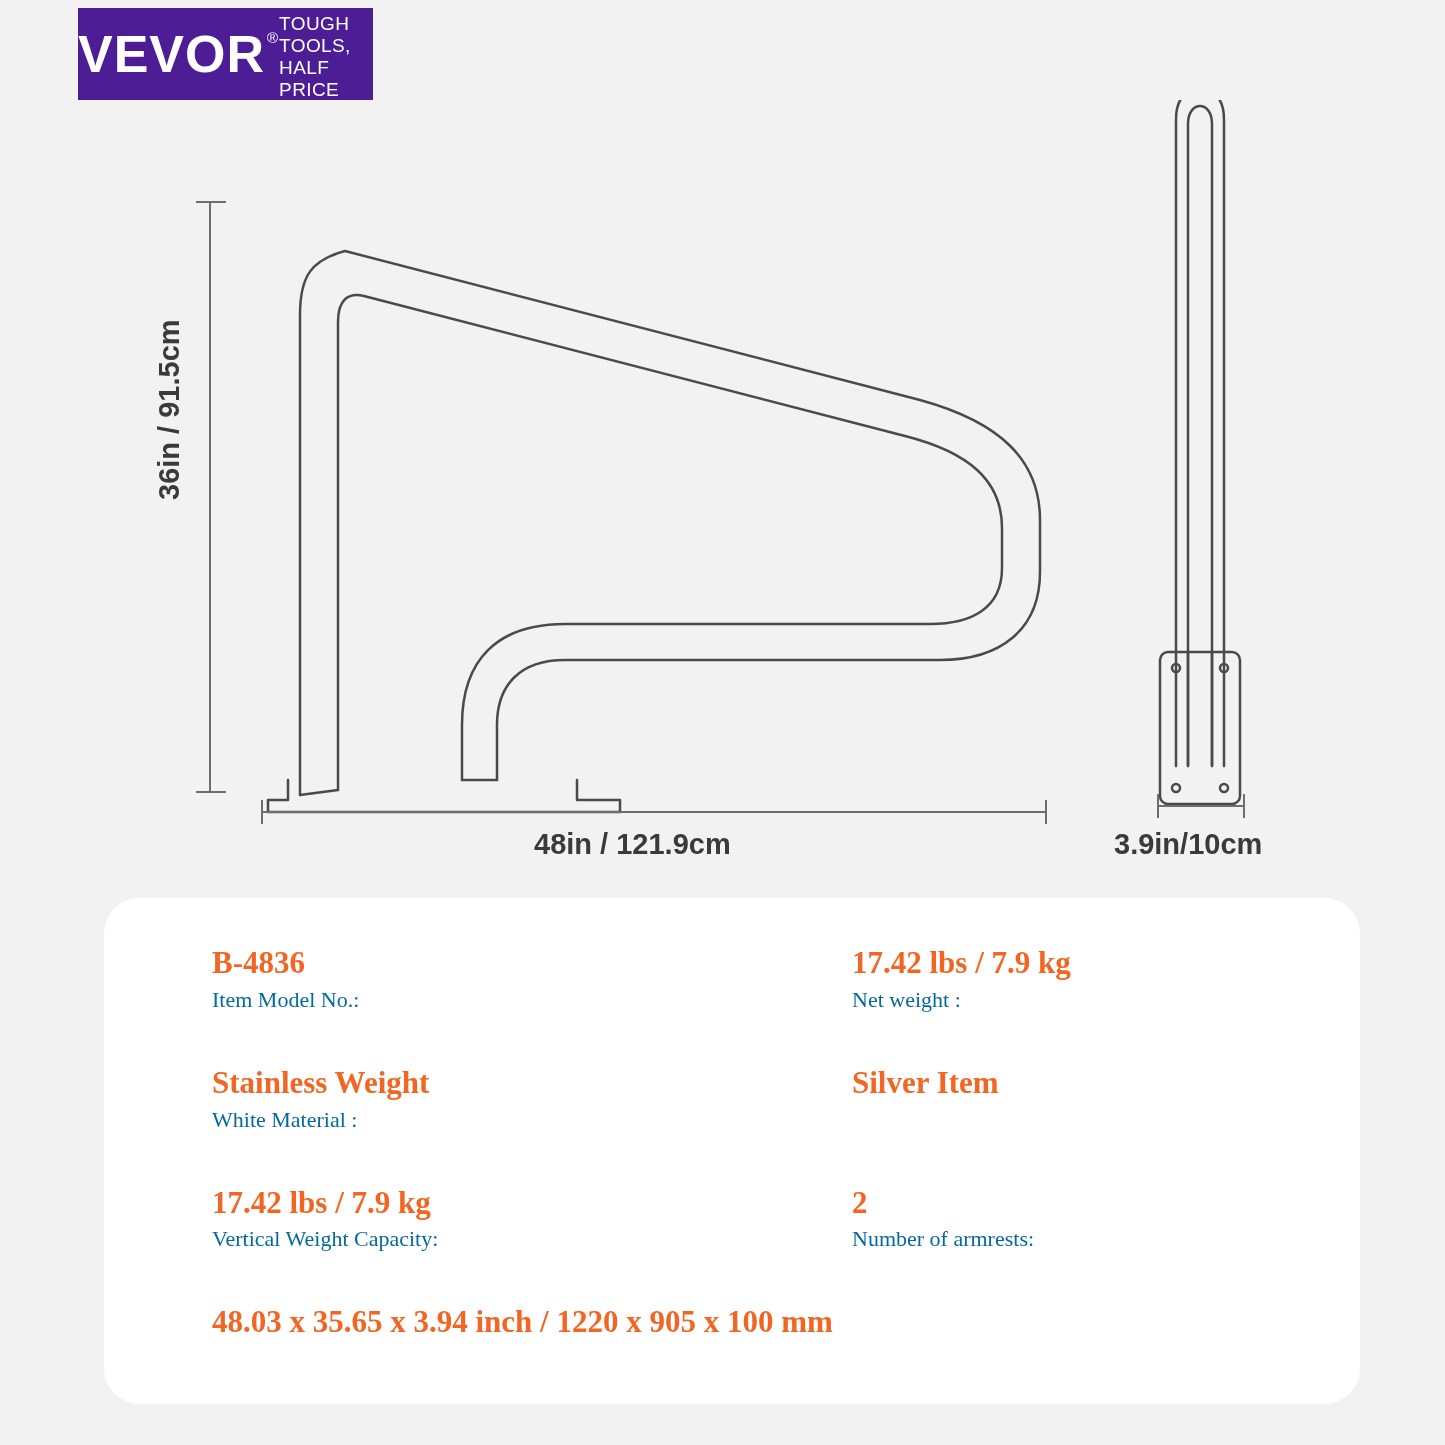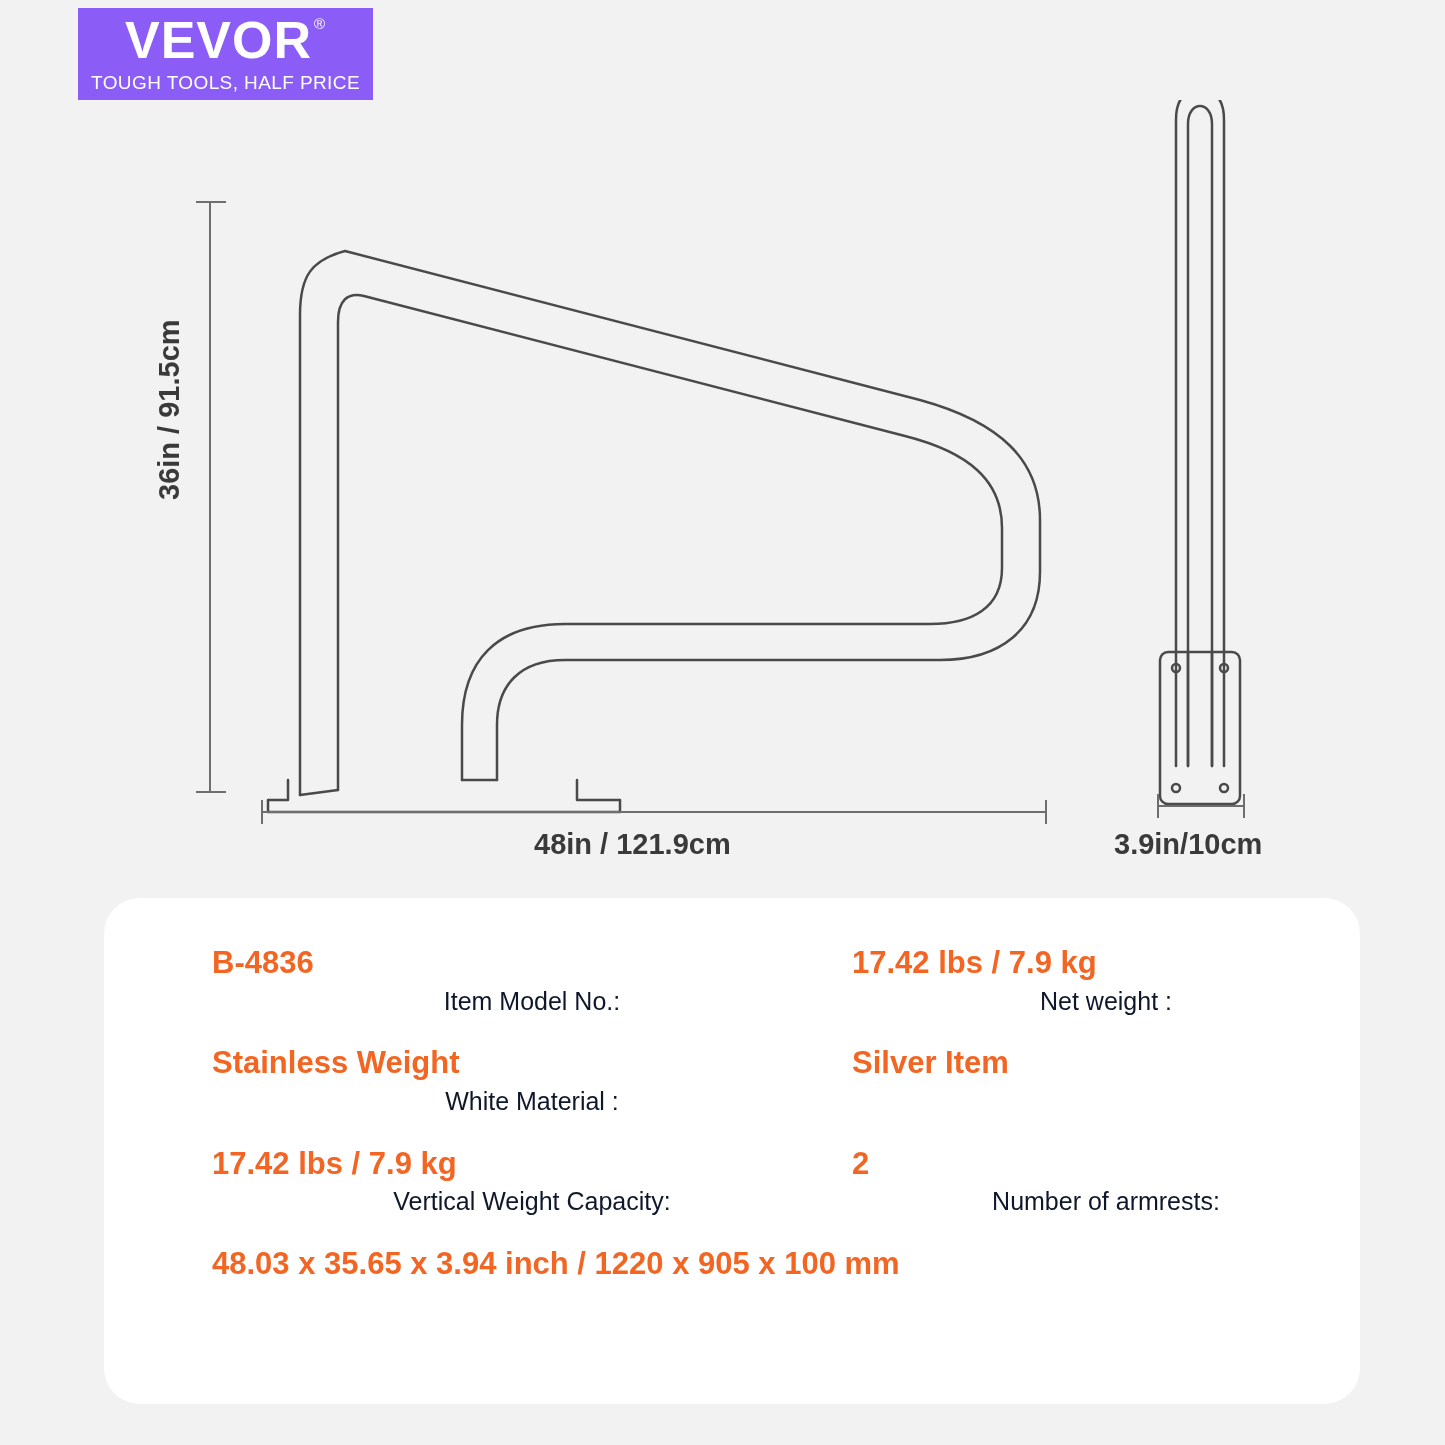--- a/index.html
+++ b/index.html
@@ -15,23 +15,22 @@
     position: relative;
   }
 
   
   .logo {
     position: absolute;
     left: 78px;
     top: 8px;
     width: 295px;
     height: 92px;
-    background: #8b5cf6;
+    background: #4c1d95;
     display: flex;
-    flex-direction: column;
     align-items: center;
     justify-content: center;
   }
   .logo-word {
     color: #ffffff;
     font-size: 52px;
     font-weight: bold;
     letter-spacing: 1px;
     line-height: 1;
     position: relative;
@@ -92,35 +91,35 @@
     width: 1256px;
     height: 506px;
     background: #ffffff;
     border-radius: 36px;
     box-sizing: border-box;
     padding: 46px 0 0 0;
   }
   .spec-grid {
     display: grid;
     grid-template-columns: 640px 1fr;
-    row-gap: 24px;
+    row-gap: 48px;
     padding-left: 108px;
+    font-family: Liberation Serif, serif;
   }
   .spec-item .value {
     color: #f26522;
     font-size: 31px;
     font-weight: bold;
     line-height: 1.25;
   }
   .spec-item .label {
-    color: #0f172a;
-    font-size: 25px;
+    color: #0369a1;
+    font-size: 22px;
     line-height: 1.5;
     font-weight: normal;
-    text-align: center;
   }
   .spec-full {
     grid-column: 1 / span 2;
   }
 </style>
 </head>
 <body>
 
 <div class="logo">
   <div class="logo-word">

